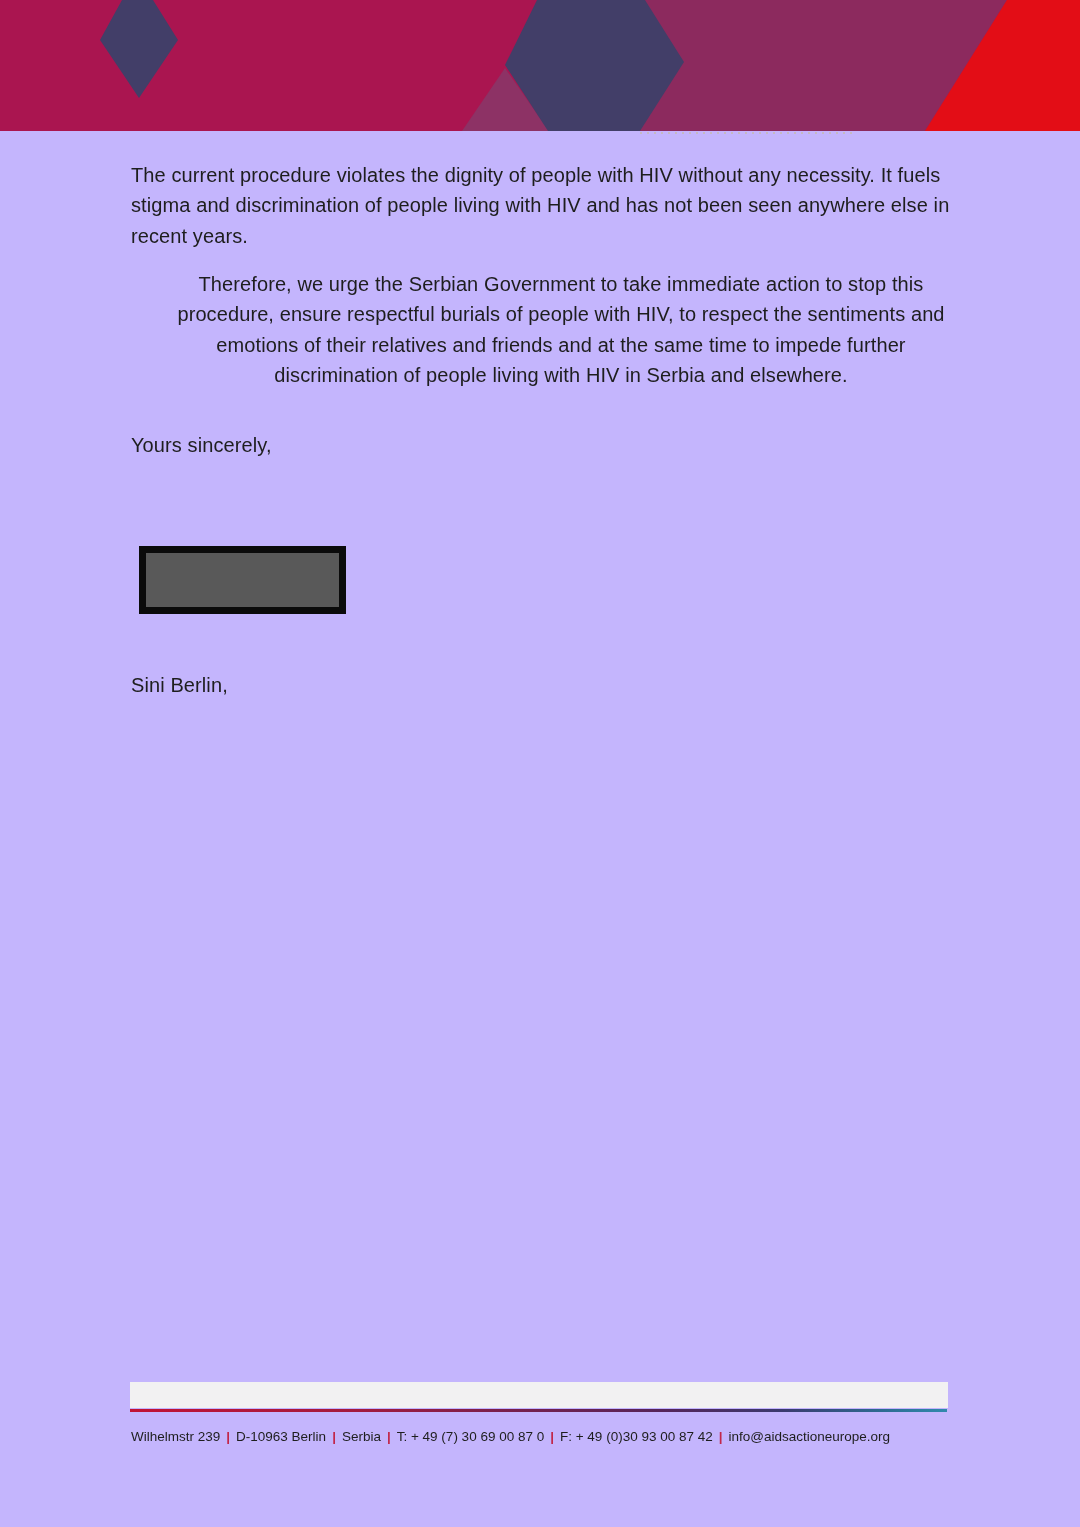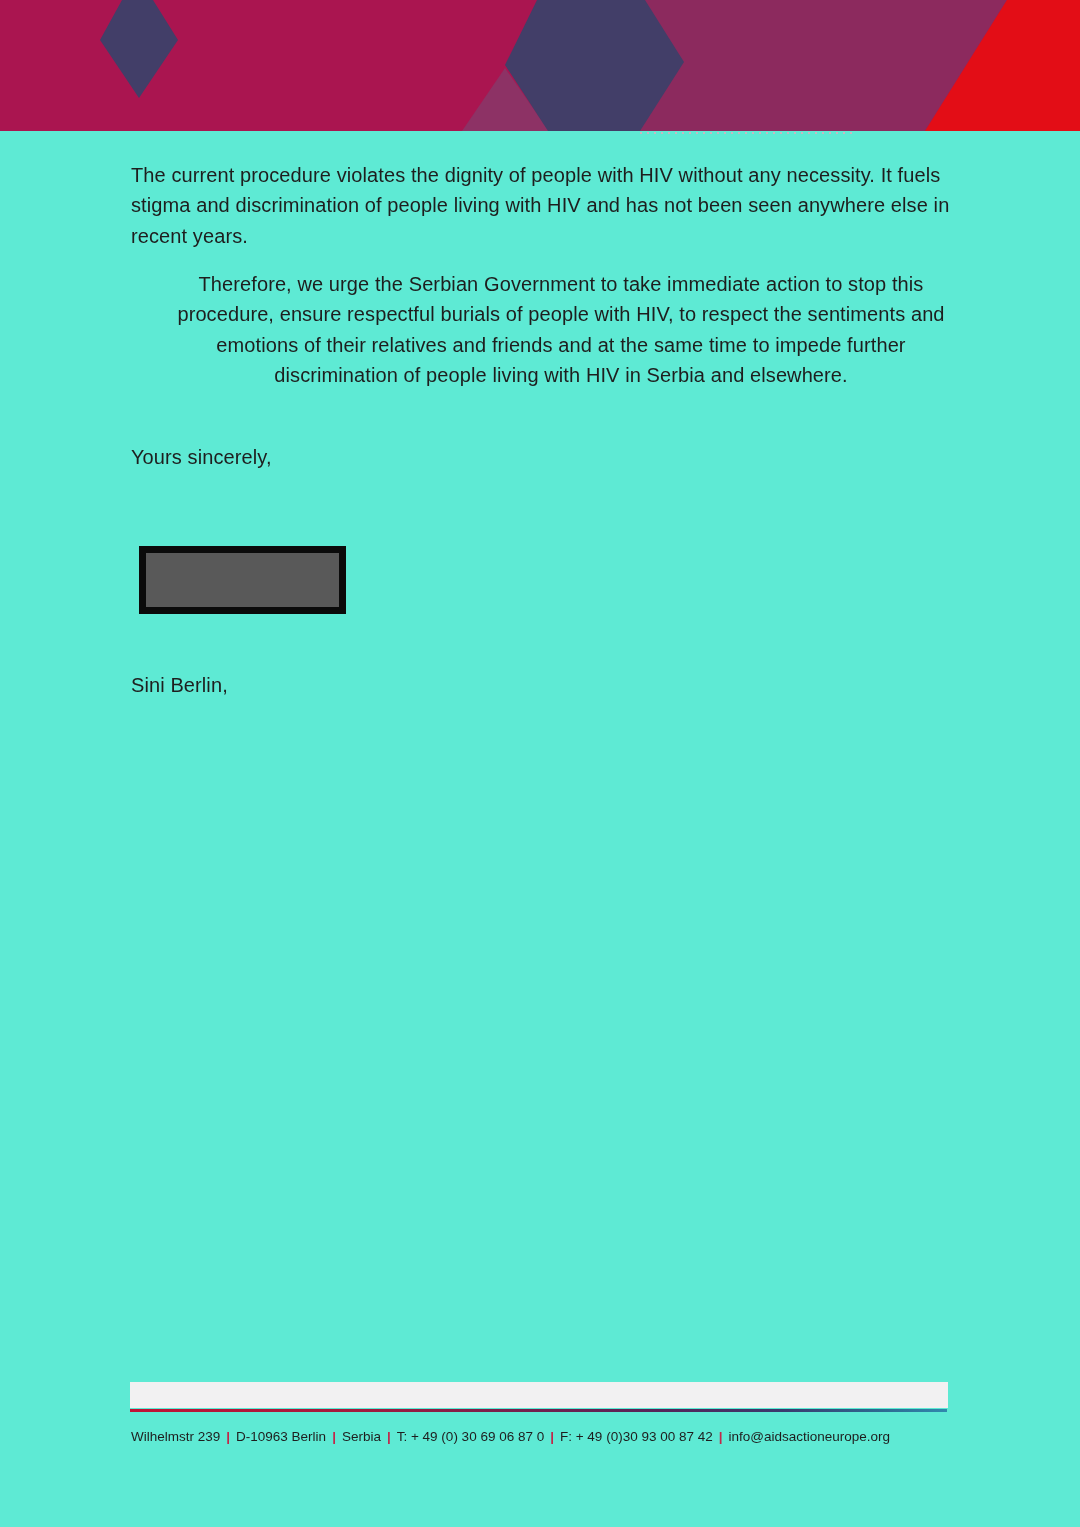--- a/index.html
+++ b/index.html
@@ -2,40 +2,40 @@
 <html style="--crimson: #AA1550; --navy: #423E68; --purple: #8C2A5E; --plum: #8D3265; --red: #E30D16; --pipe-red: #C2274A; --text: #1E1E1E; --band: #F2F1F2; --redact-fill: #595959; --redact-border: #0B0B0B;"><head>
 <meta charset="utf-8">
 <style>
   html,body { margin:0; padding:0; background:#ffffff; }
   :root{
     --crimson:#AA1550; --navy:#423E68; --purple:#8C2A5E; --plum:#8D3265;
     --red:#E30D16; --pipe-red:#C2274A; --text:#1E1E1E;
     --band:#F2F1F2; --redact-fill:#595959; --redact-border:#0B0B0B;
   }
   .page{
-    position:relative; width:1080px; height:1527px; background:#5eead4;
+    position:relative; width:1080px; height:1527px; background:#c4b5fd;
     overflow:hidden; font-family:"Liberation Sans", sans-serif; color:var(--text);
   }
   .header-svg{ position:absolute; left:0; top:0; width:1080px; height:131px; display:block; }
   .shape-crimson{ fill:var(--crimson); }
   .shape-navy{ fill:var(--navy); }
   .shape-purple{ fill:var(--purple); }
   .shape-plum{ fill:var(--plum); }
   .shape-red{ fill:var(--red); }
   .header-dots{
     position:absolute; left:640px; top:132px; width:215px; height:2px;
     background:repeating-linear-gradient(90deg,#c5bac2 0 2px,transparent 2px 7px);
   }
   .txt{
     position:absolute; left:131px; margin:0; font-size:20px; line-height:30.4px;
     color:var(--text); white-space:pre-line; letter-spacing:0.1px;
   }
   .para1{ top:160px; width:860px; }
   .para2{ top:269px; width:860px;text-align:center; }
-  .closing{ top:442px; }
+  .closing{ top:430px; }
   .redaction{
     position:absolute; left:139px; top:546px; width:207px; height:68px;
     box-sizing:border-box; border:7px solid var(--redact-border);
     background:var(--redact-fill);
   }
   .name{ top:670px; }
   .role{ top:718px; line-height:27.5px; }
   .footer-band{
     position:absolute; left:130px; top:1382px; width:818px; height:26px;
     background:var(--band);
@@ -86,16 +86,16 @@
 
   <p class="txt name">Sini Berlin,</p>
 
 
   <div class="footer-band"></div>
 
 
   <div class="footer-rule"></div>
 
   <div class="footer-line2">
-    <span>Wilhelmstr 239</span><span class="pipe">|</span><span>D-10963 Berlin</span><span class="pipe">|</span><span>Serbia</span><span class="pipe">|</span><span>T: + 49 (0) 30 69 06 87 0</span><span class="pipe">|</span><span>F: + 49 (0)30 93 00 87 42</span><span class="pipe">|</span><span>info@aidsactioneurope.org</span>
+    <span>Wilhelmstr 239</span><span class="pipe">|</span><span>D-10963 Berlin</span><span class="pipe">|</span><span>Serbia</span><span class="pipe">|</span><span>T: + 49 (7) 30 69 00 87 0</span><span class="pipe">|</span><span>F: + 49 (0)30 93 00 87 42</span><span class="pipe">|</span><span>info@aidsactioneurope.org</span>
   </div>
 
 </div>
 
 </body></html>

